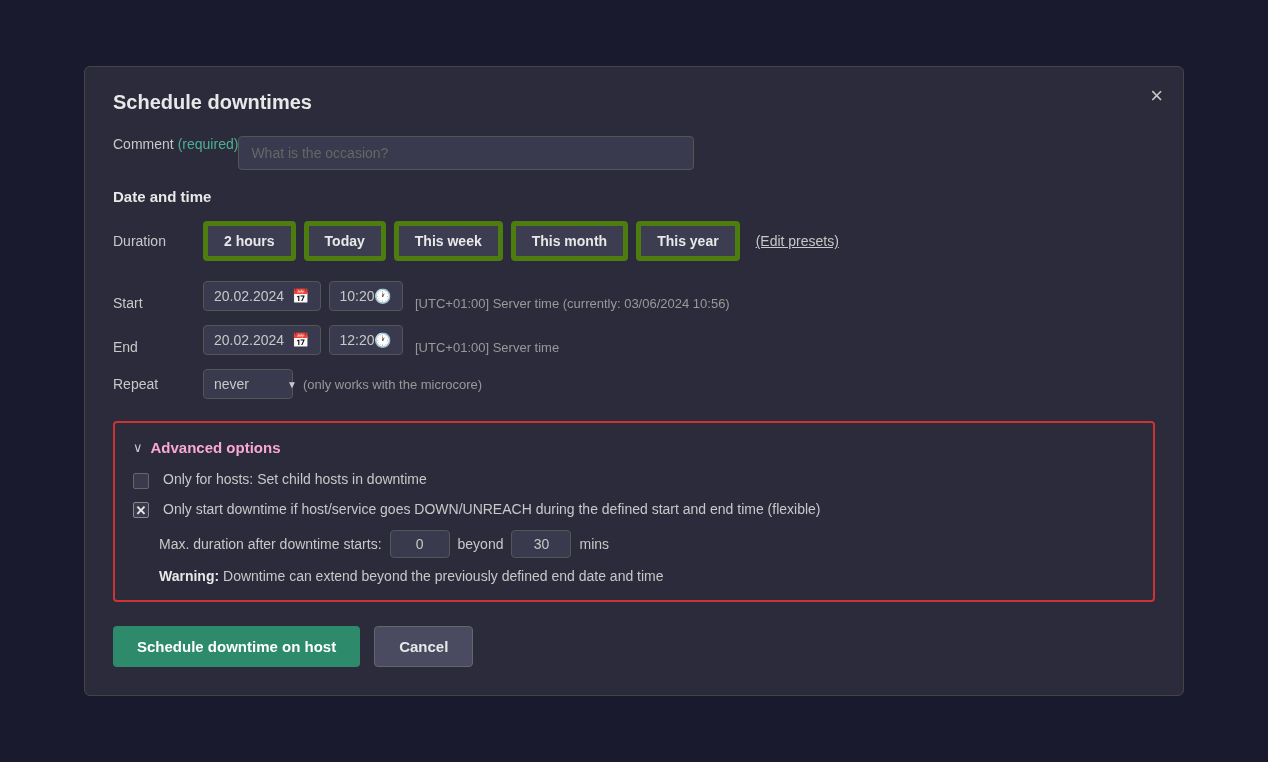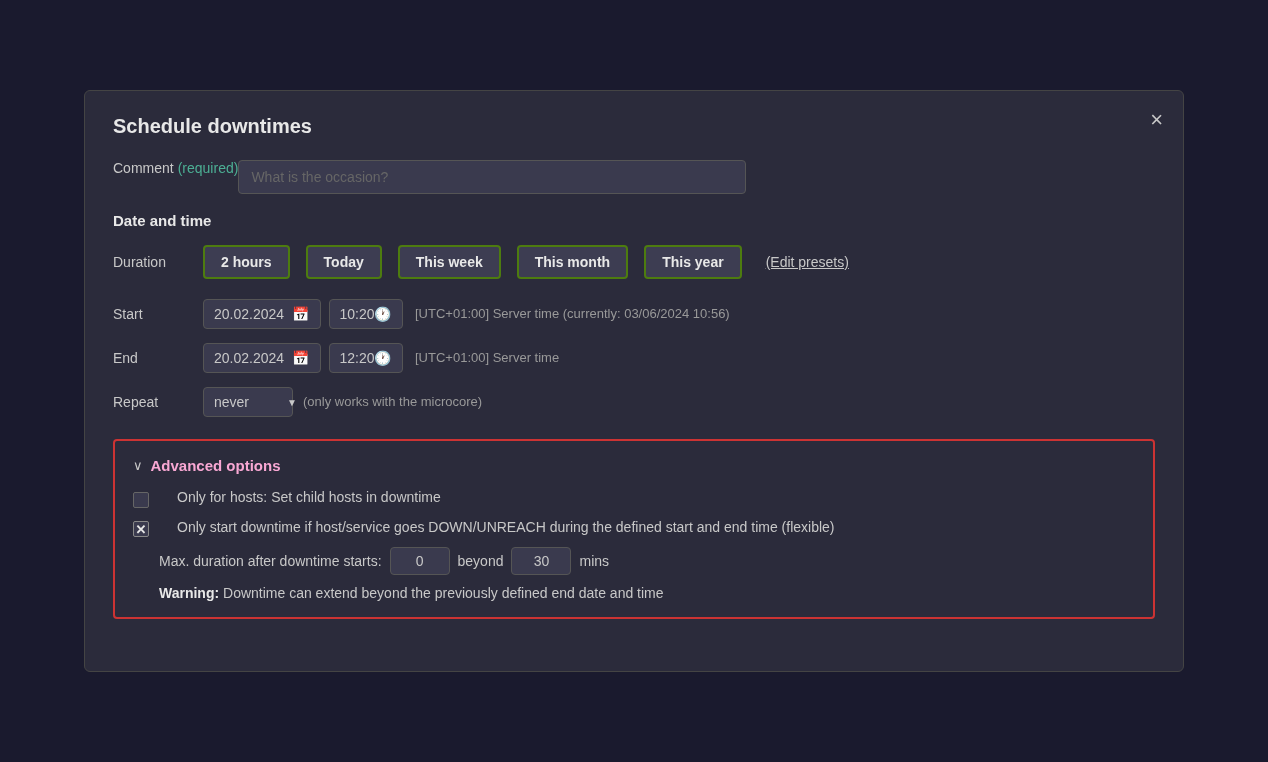--- a/index.html
+++ b/index.html
@@ -52,62 +52,62 @@
       font-size: 14px;
       margin-left: 4px;
     }
     .comment-input {
       background: #3a3a4e;
       border: 1px solid #555;
       border-radius: 4px;
       color: #888;
       font-size: 14px;
       padding: 8px 12px;
-      width: 508px;
+      width: 456px;
       outline: none;
     }
     .comment-input::placeholder { color: #666; }
     .section-title {
       font-size: 15px;
       font-weight: bold;
       color: #e8e8e8;
       margin-bottom: 16px;
     }
     .duration-row {
       display: flex;
       align-items: center;
       margin-bottom: 20px;
     }
     .duration-btn {
       background: #3d3d52;
-      border: 2px solid #4d7c0f;
+      border: 5px solid #4d7c0f;
       border-radius: 4px;
       color: #e8e8e8;
       font-size: 14px;
       font-weight: bold;
       padding: 7px 16px;
       cursor: pointer;
-      margin-right: 16px;
+      margin-right: 8px;
     }
     .duration-btn:first-child {
       background: #4a4a60;
       border-color: #777;
     }
     .edit-presets {
       color: #c8c8c8;
       text-decoration: underline;
       font-size: 14px;
       cursor: pointer;
       margin-left: 8px;
       background: none;
       border: none;
     }
     .datetime-row {
       display: flex;
-      align-items: center;
+      align-items: flex-end;
       margin-bottom: 14px;
     }
     .datetime-label {
       min-width: 90px;
       font-size: 14px;
       color: #c8c8c8;
     }
     .date-input {
       background: #3a3a4e;
       border: 1px solid #555;
@@ -175,23 +175,23 @@
       font-size: 15px;
       font-weight: bold;
       color: #f9a8d4;
     }
     .chevron {
       color: #c8c8c8;
       font-size: 13px;
     }
     .option-row {
       display: flex;
-      align-items: flex-end;
+      align-items: center;
       margin-bottom: 10px;
-      gap: 28px;
+      gap: 14px;
     }
     .checkbox-box {
       width: 16px;
       height: 16px;
       background: #3a3a4e;
       border: 1px solid #666;
       border-radius: 2px;
       display: flex;
       align-items: center;
       justify-content: center;
@@ -381,13 +381,17 @@
       <span class="unit-label">beyond</span>
       <input class="num-input" type="text" value="30" style="">
       <span class="unit-label">mins</span>
     </div>
 
     <div class="warning-row">
       <span class="warning-bold">Warning:</span><span> Downtime can extend beyond the previously defined end date and time</span>
     </div>
   </div>
 
+  <div class="footer-row">
+    <button class="schedule-btn">Schedule downtime on host</button>
+    <button class="cancel-btn">Cancel</button>
+  </div>
 </div>
 
 </body></html>

